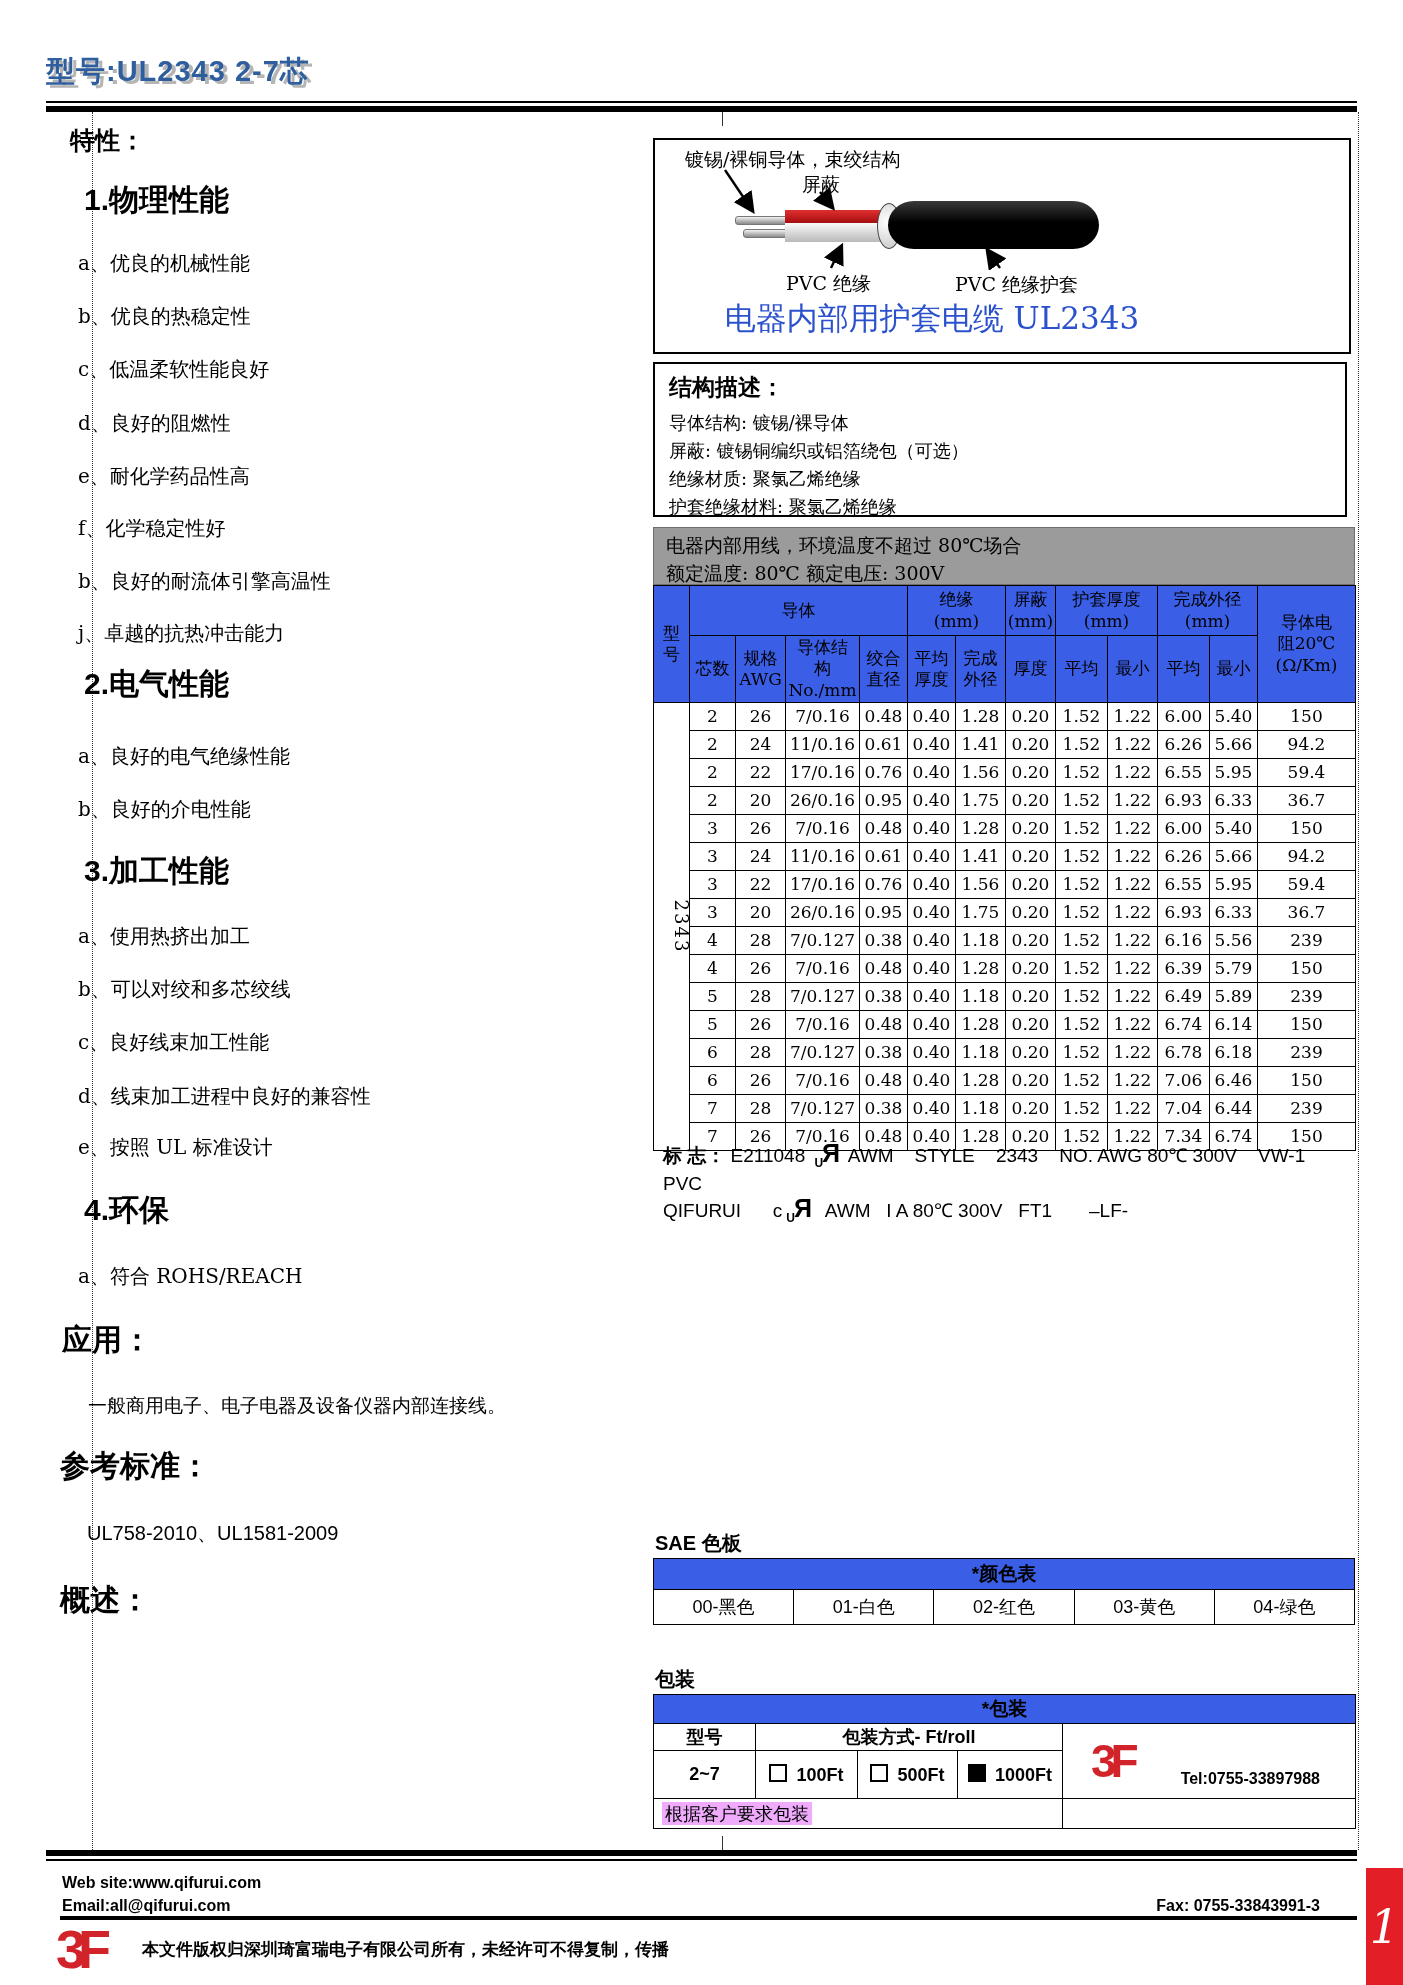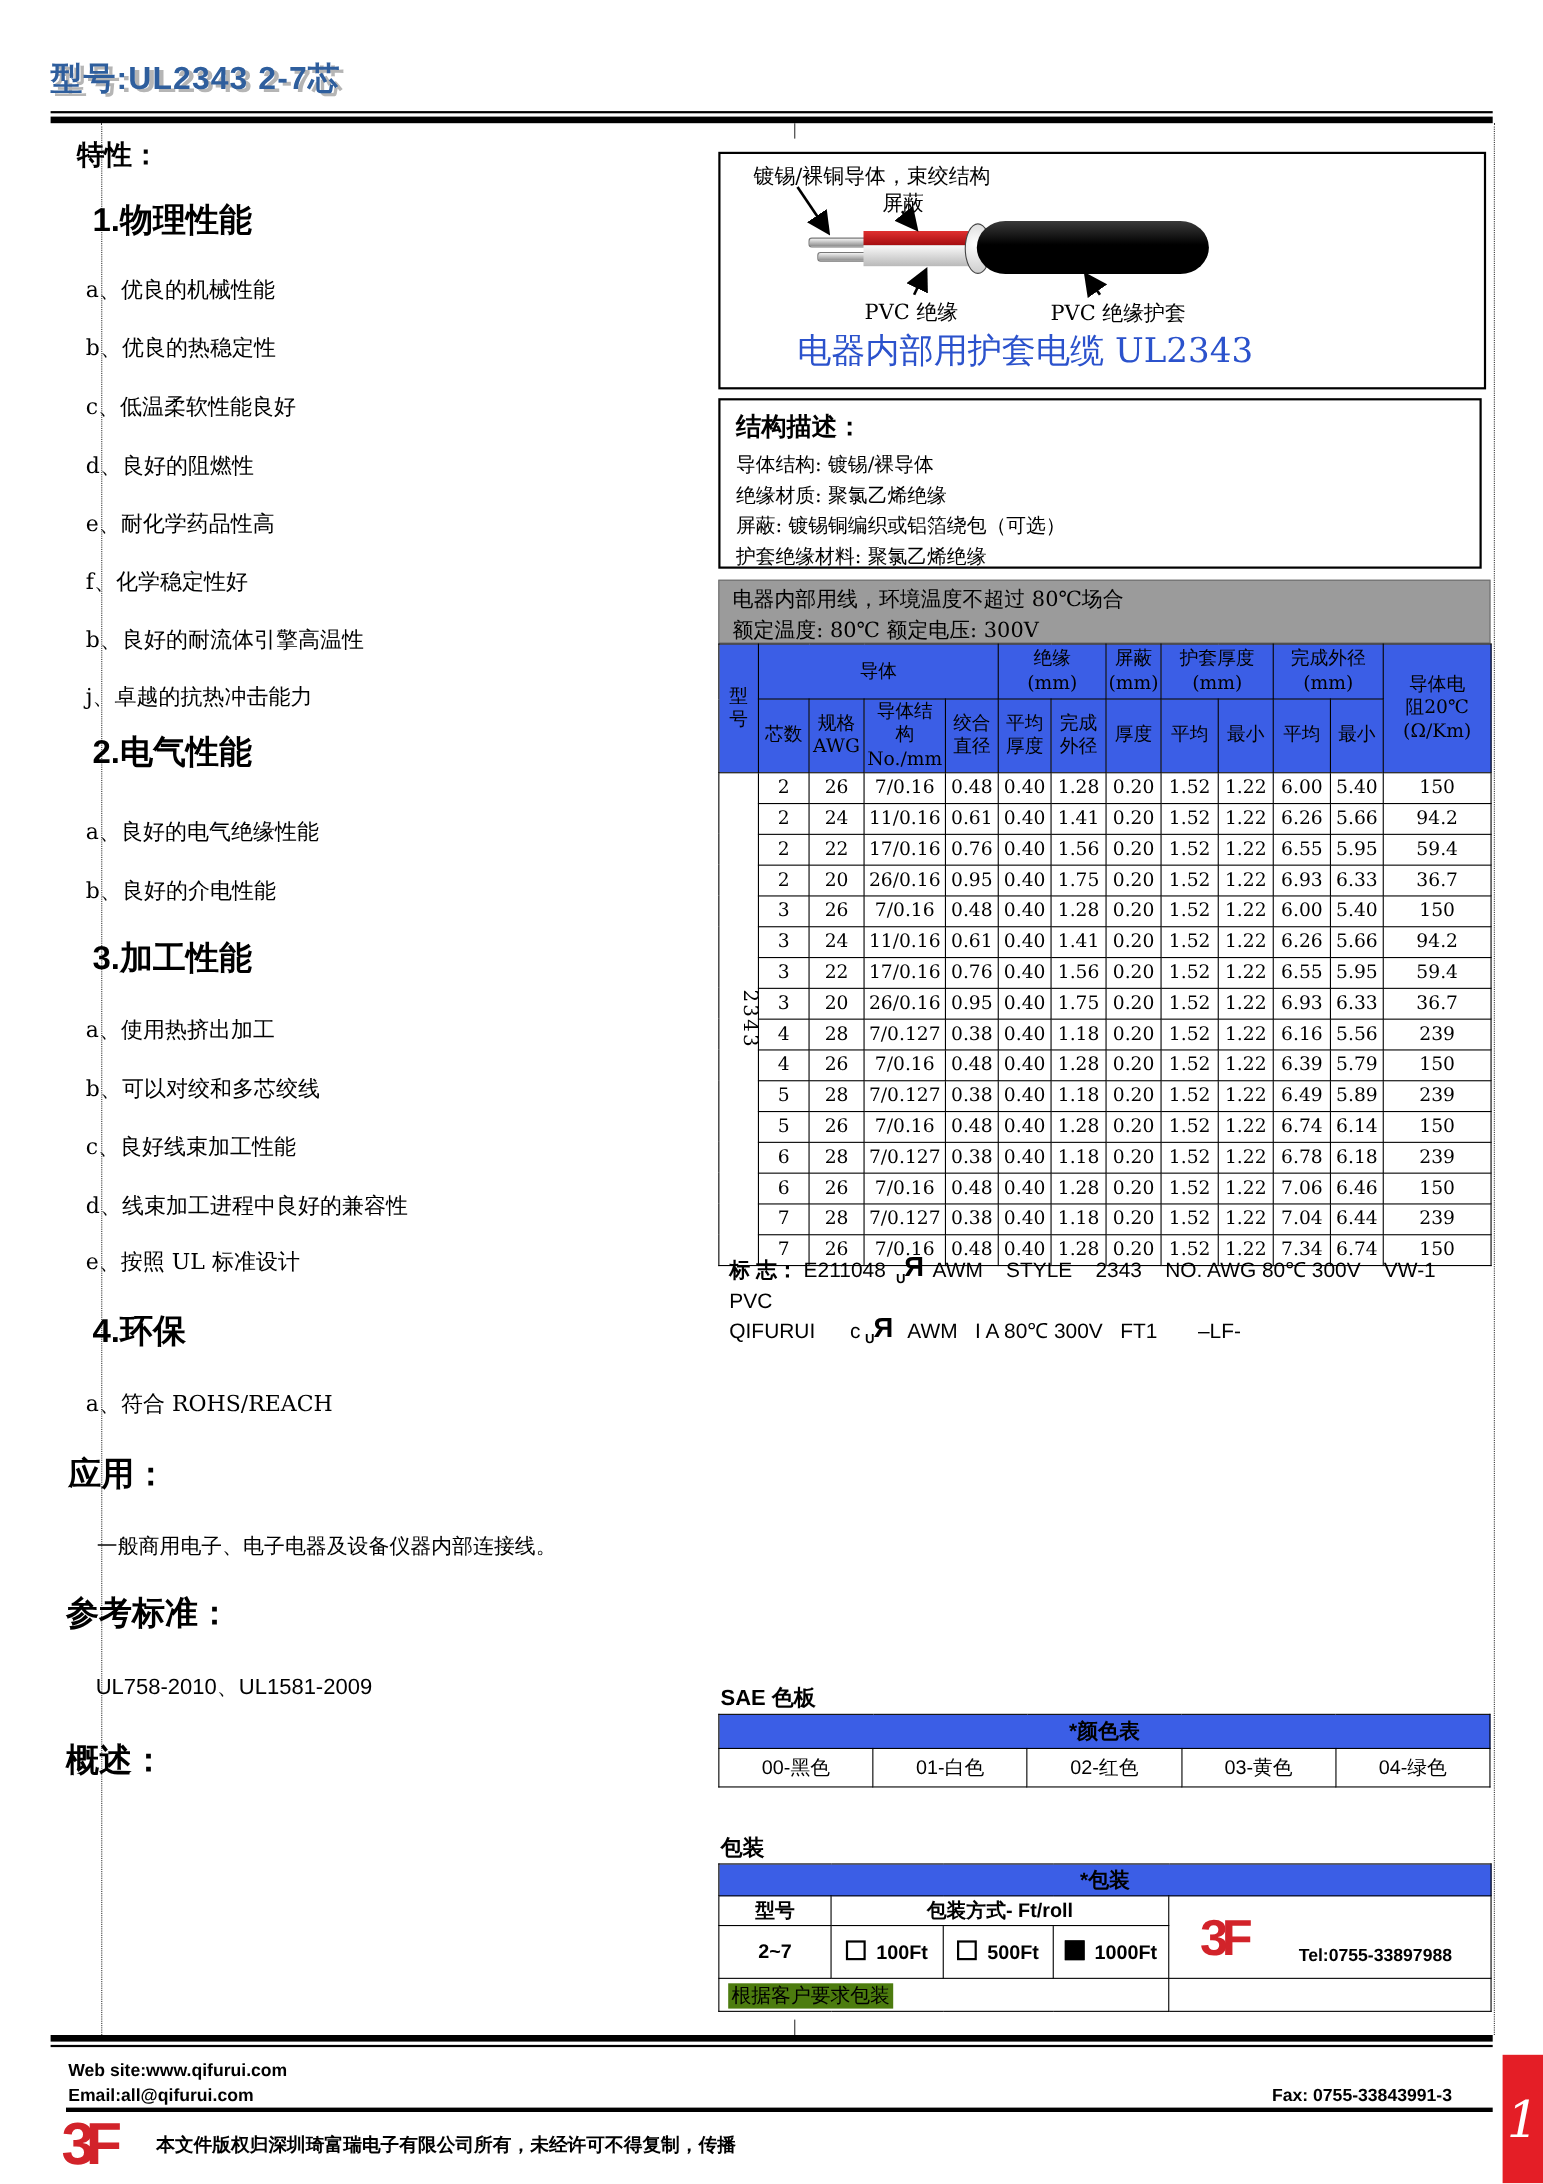--- a/index.html
+++ b/index.html
@@ -79,21 +79,21 @@
   .sae th,.sae td{border:1px solid #000;text-align:center;}
   .sae th{background:#3b5ee6;height:28px;font-size:19px;}
   .sae td{height:32px;background:#fff;}
   .pack{position:absolute;left:653px;top:1694px;width:702px;border-collapse:collapse;table-layout:fixed;
         font:bold 18px "Liberation Sans",sans-serif;}
   .pack th,.pack td{border:1px solid #000;text-align:center;vertical-align:middle;background:#fff;}
   .pack th{background:#3b5ee6;height:26px;font-size:19px;}
   .pack .r2{height:27px;} .pack .r3{height:48px;} .pack .r4{height:30px;}
   .pack .note-cell{text-align:left;font-weight:normal;
         font-family:"DejaVu Serif","Liberation Serif",serif;font-size:18px;padding-left:8px;}
-  .hl{background:#4d7c0f;padding:1px 3px;}
+  .hl{background:#f0abfc;padding:1px 3px;}
   .cb{display:inline-block;width:14px;height:14px;border:2px solid #000;margin-right:9px;vertical-align:-1px;}
   .cb.filled{background:#000;border-color:#000;}
   .logo3f{font:900 46px "Liberation Sans",sans-serif;color:#d2232a;letter-spacing:-6px;}
   .pack .logo-cell{text-align:left;padding-left:28px;}
 
   
   .ft-text{position:absolute;font:bold 16px "Liberation Sans",sans-serif;}
   .ft-right{width:320px;text-align:right;}
   .ft-line{position:absolute;left:60px;top:1916px;width:1297px;height:4px;background:#000;}
   .ft-logo{position:absolute;left:56px;top:1918px;font:900 54px "Liberation Sans",sans-serif;
@@ -175,22 +175,22 @@
       <line x1="176" y1="128" x2="186" y2="107" stroke="#000" stroke-width="2.4" marker-end="url(#ah)"></line>
       <line x1="345" y1="128" x2="333" y2="111" stroke="#000" stroke-width="2.4" marker-end="url(#ah)"></line>
     </svg>
 
     <div class="dcaption">电器内部用护套电缆 UL2343</div>
   </div>
 
   <div class="structure">
     <div class="st-title">结构描述：</div>
     <div class="st-line">导体结构: 镀锡/裸导体</div>
+    <div class="st-line">屏蔽: 镀锡铜编织或铝箔绕包（可选）</div>
     <div class="st-line">绝缘材质: 聚氯乙烯绝缘</div>
-    <div class="st-line">屏蔽: 镀锡铜编织或铝箔绕包（可选）</div>
     <div class="st-line">护套绝缘材料: 聚氯乙烯绝缘</div>
   </div>
 
   <div class="rating">
     <div>电器内部用线，环境温度不超过 80℃场合</div>
     <div>额定温度: 80℃  额定电压: 300V</div>
   </div>
 
   <table class="spec">
     <colgroup>

